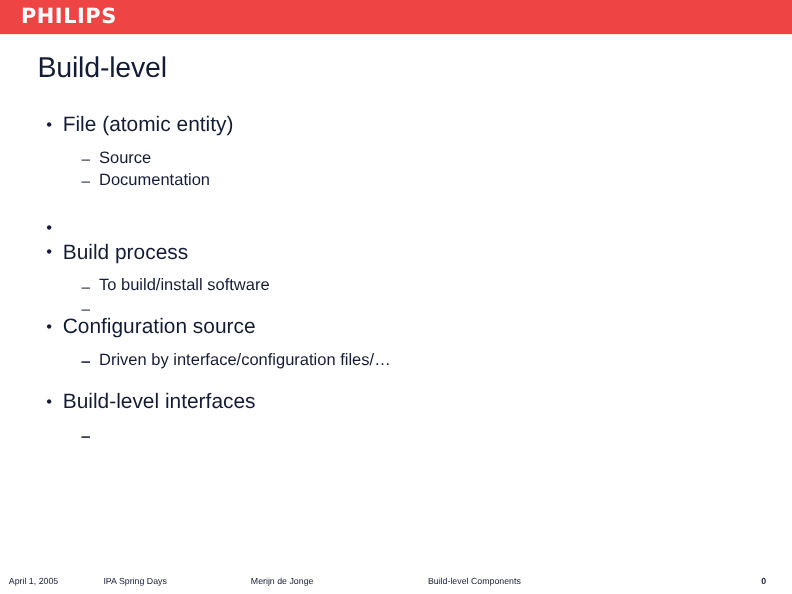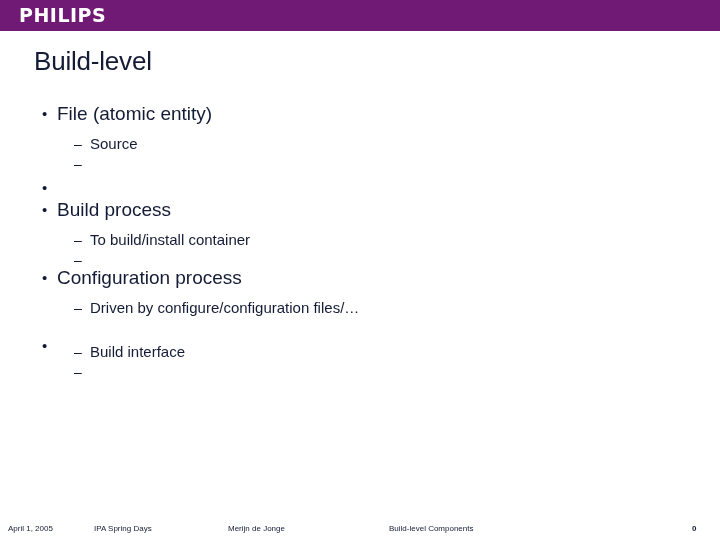--- a/index.html
+++ b/index.html
@@ -15,21 +15,21 @@
     position: relative;
   }
 
   
   #brand-bar {
     position: absolute;
     left: 0;
     top: 0;
     width: 720px;
     height: 31px;
-    background: #701a75;
+    background: #ef4444;
   }
   #brand-logo {
     position: absolute;
     left: 19px;
     top: 4px;
     color: #ffffff;
     font-family: "DejaVu Sans", sans-serif;
     font-size: 19px;
     font-weight: bold;
     letter-spacing: 0.5px;
@@ -127,20 +127,21 @@
       <span class="marker">•</span>
       <span>File (atomic entity)</span>
     </div>
     <div class="gap-sm"></div>
     <div class="bullet-l2">
       <span class="marker">–</span>
       <span>Source</span>
     </div>
     <div class="bullet-l2">
       <span class="marker">–</span>
+      <span>Documentation</span>
     </div>
   </div>
 
   <div class="gap-lg"></div>
 
   <div class="bullet-group">
     <div class="bullet-l1">
       <span class="marker">•</span>
     </div>
   </div>
@@ -148,54 +149,54 @@
   <div class="gap-lg"></div>
 
   <div class="bullet-group">
     <div class="bullet-l1">
       <span class="marker">•</span>
       <span>Build process</span>
     </div>
     <div class="gap-sm"></div>
     <div class="bullet-l2">
       <span class="marker">–</span>
-      <span>To build/install container</span>
+      <span>To build/install software</span>
     </div>
     <div class="bullet-l2">
       <span class="marker">–</span>
     </div>
   </div>
 
   <div class="gap-md"></div>
 
   <div class="bullet-group">
     <div class="bullet-l1">
       <span class="marker">•</span>
-      <span>Configuration process</span>
-    </div>
-    <div class="gap-sm"></div>
-    <div class="bullet-l2">
-      <span class="marker">–</span>
-    </div>
-    <div class="bullet-l2">
-      <span class="marker">–</span>
-      <span>Driven by configure/configuration files/…</span>
+      <span>Configuration source</span>
+    </div>
+    <div class="gap-sm"></div>
+    <div class="bullet-l2">
+      <span class="marker">–</span>
+    </div>
+    <div class="bullet-l2">
+      <span class="marker">–</span>
+      <span>Driven by interface/configuration files/…</span>
     </div>
   </div>
 
   <div class="gap-md"></div>
 
   <div class="bullet-group">
     <div class="bullet-l1">
       <span class="marker">•</span>
-    </div>
-    <div class="gap-sm"></div>
-    <div class="bullet-l2">
-      <span class="marker">–</span>
-      <span>Build interface</span>
+      <span>Build-level interfaces</span>
+    </div>
+    <div class="gap-sm"></div>
+    <div class="bullet-l2">
+      <span class="marker">–</span>
     </div>
     <div class="bullet-l2">
       <span class="marker">–</span>
     </div>
   </div>
 
 </div>
 
 <div id="slide-footer">
   <span class="f-item" id="footer-date">April 1, 2005</span>

